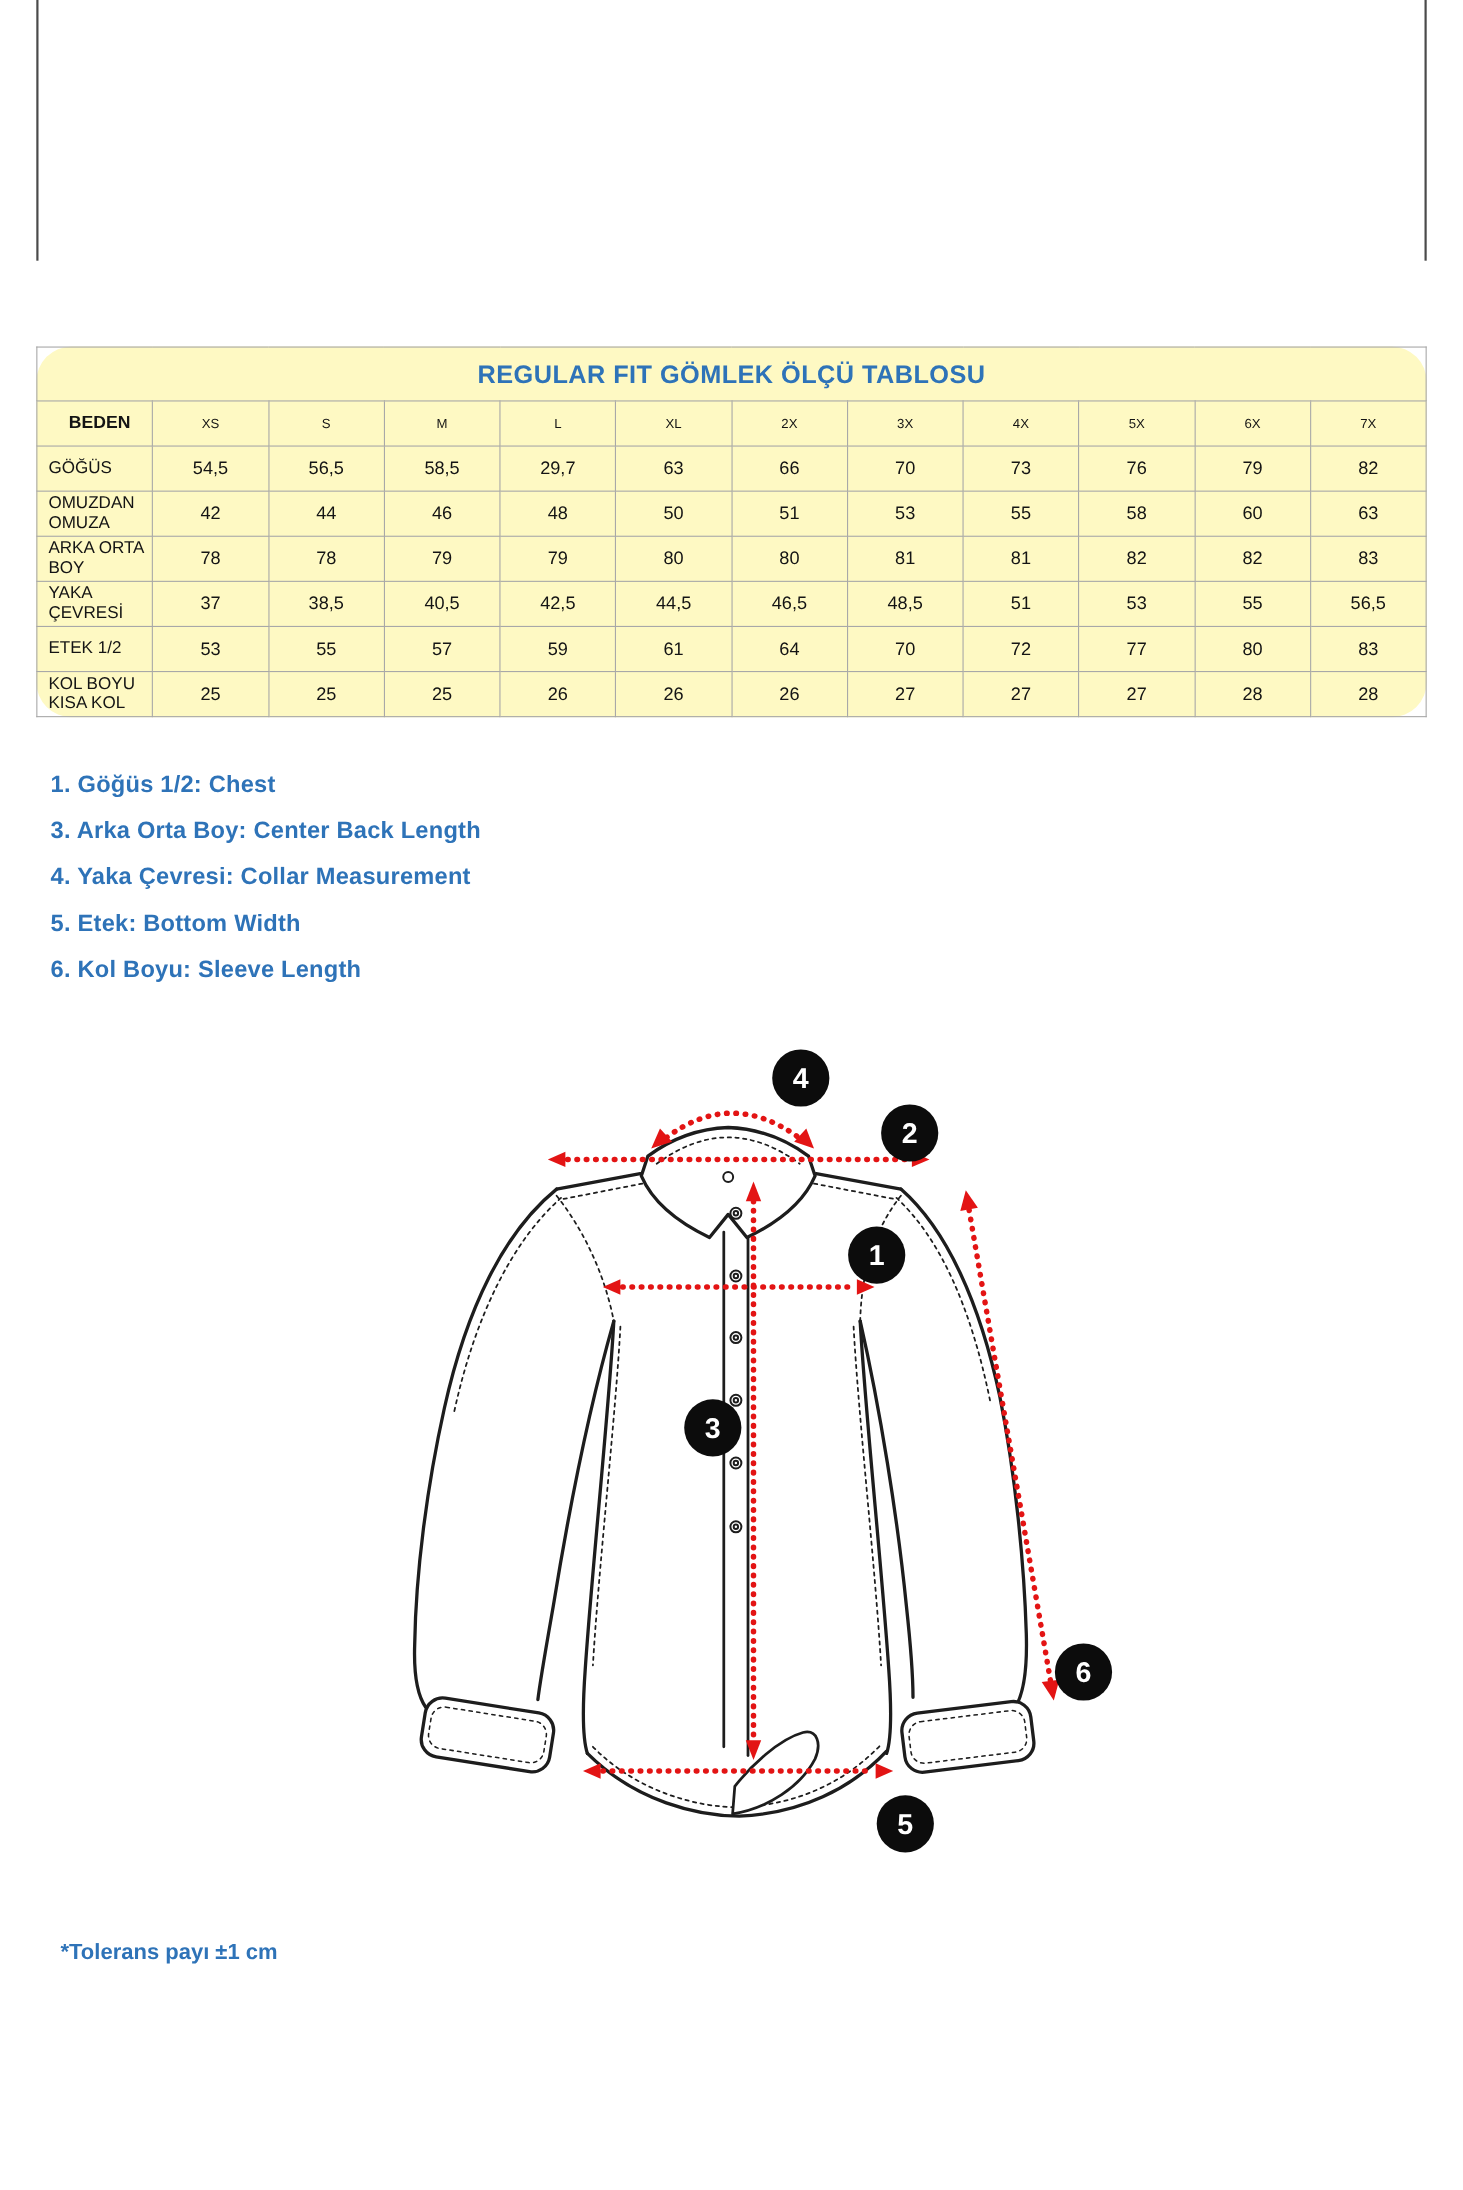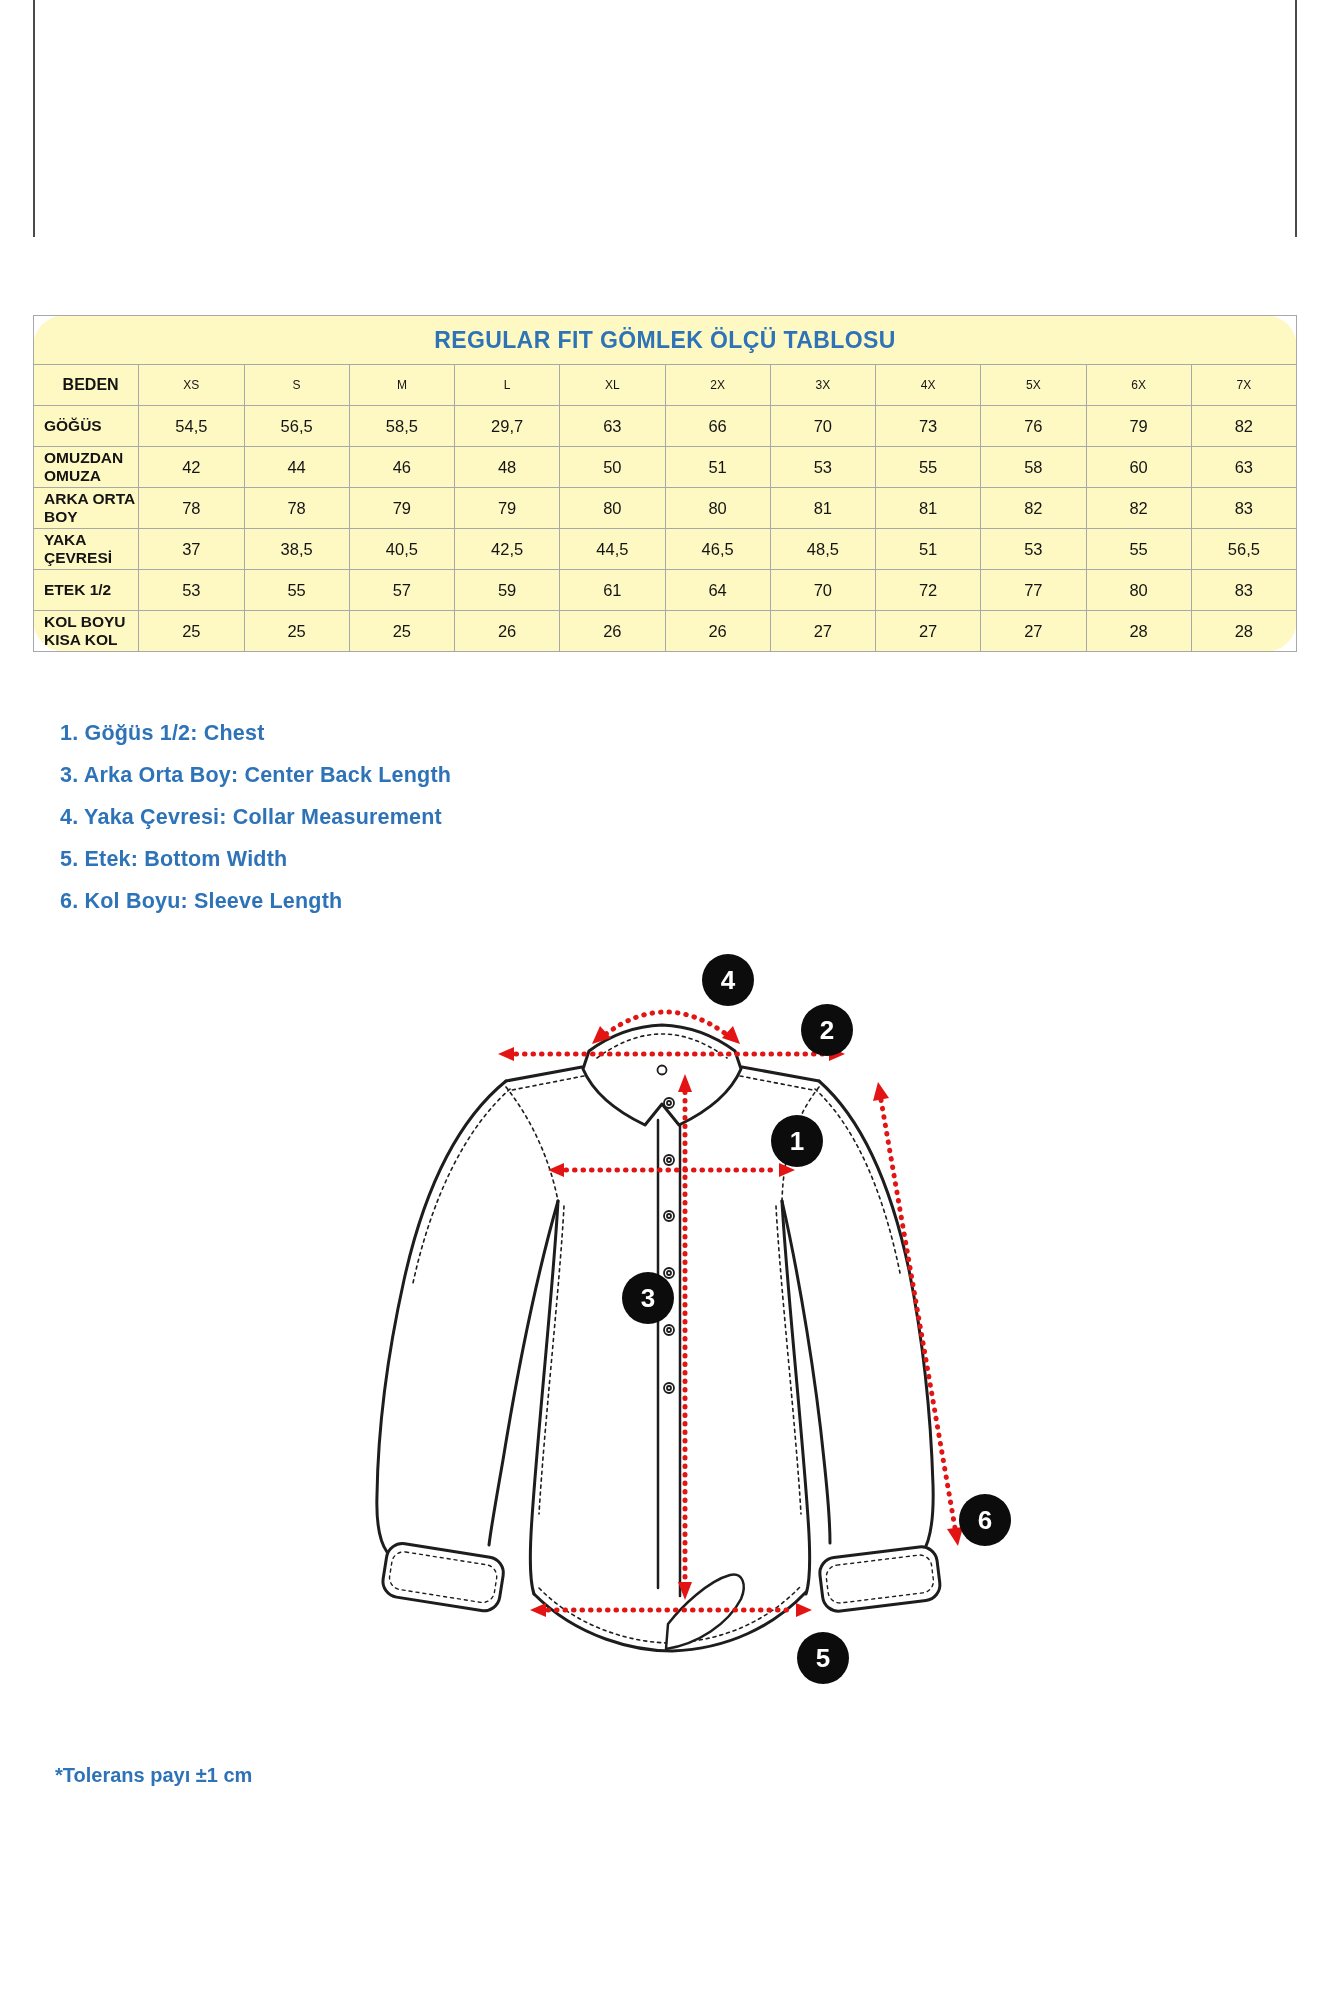--- a/index.html
+++ b/index.html
@@ -16,26 +16,26 @@
   .table-wrap{position:absolute;left:33px;top:315px;width:1264px;}
   table.size-table{border-collapse:collapse;table-layout:fixed;width:100%;background:#fef9c3;border-radius:32px;}
   .size-table th,.size-table td{border:1px solid #a8a8a8;}
   tr.title-row th{
     height:46px;color:#2e73b8;font-size:23px;font-weight:700;
     letter-spacing:.4px;text-align:center;vertical-align:middle;
   }
   tr.head-row th{height:38px;font-size:12px;font-weight:400;text-align:center;vertical-align:middle;}
   th.row-label-head{width:245px;text-align:center;padding-left:10px;font-weight:800 !important;font-size:16px !important;}
   tbody th.row-label{
-    height:38px;text-align:left;padding-left:10px;font-weight:700;font-size:15.5px;vertical-align:middle;
+    height:38px;text-align:left;padding-left:10px;font-weight:400;font-size:15.5px;vertical-align:middle;
   }
   .size-table td{height:38px;text-align:center;font-size:16.5px;font-weight:400;vertical-align:middle;}
 
   
-  .legend{position:absolute;left:60px;top:692px;margin-top:20px;}
+  .legend{position:absolute;left:46px;top:692px;}
   .legend-item{height:42px;line-height:42px;color:#2e73b8;font-size:21.5px;font-weight:700;letter-spacing:.2px;}
 
   
   .diagram{position:absolute;left:330px;top:948px;width:680px;height:745px;}
   .diagram svg{position:absolute;left:0;top:0;}
   .marker{
     position:absolute;width:52px;height:52px;border-radius:50%;background:#0c0c0c;color:#ffffff;
     font-size:26px;font-weight:800;display:flex;align-items:center;justify-content:center;
   }
   .m4{left:372px;top:6px;}

